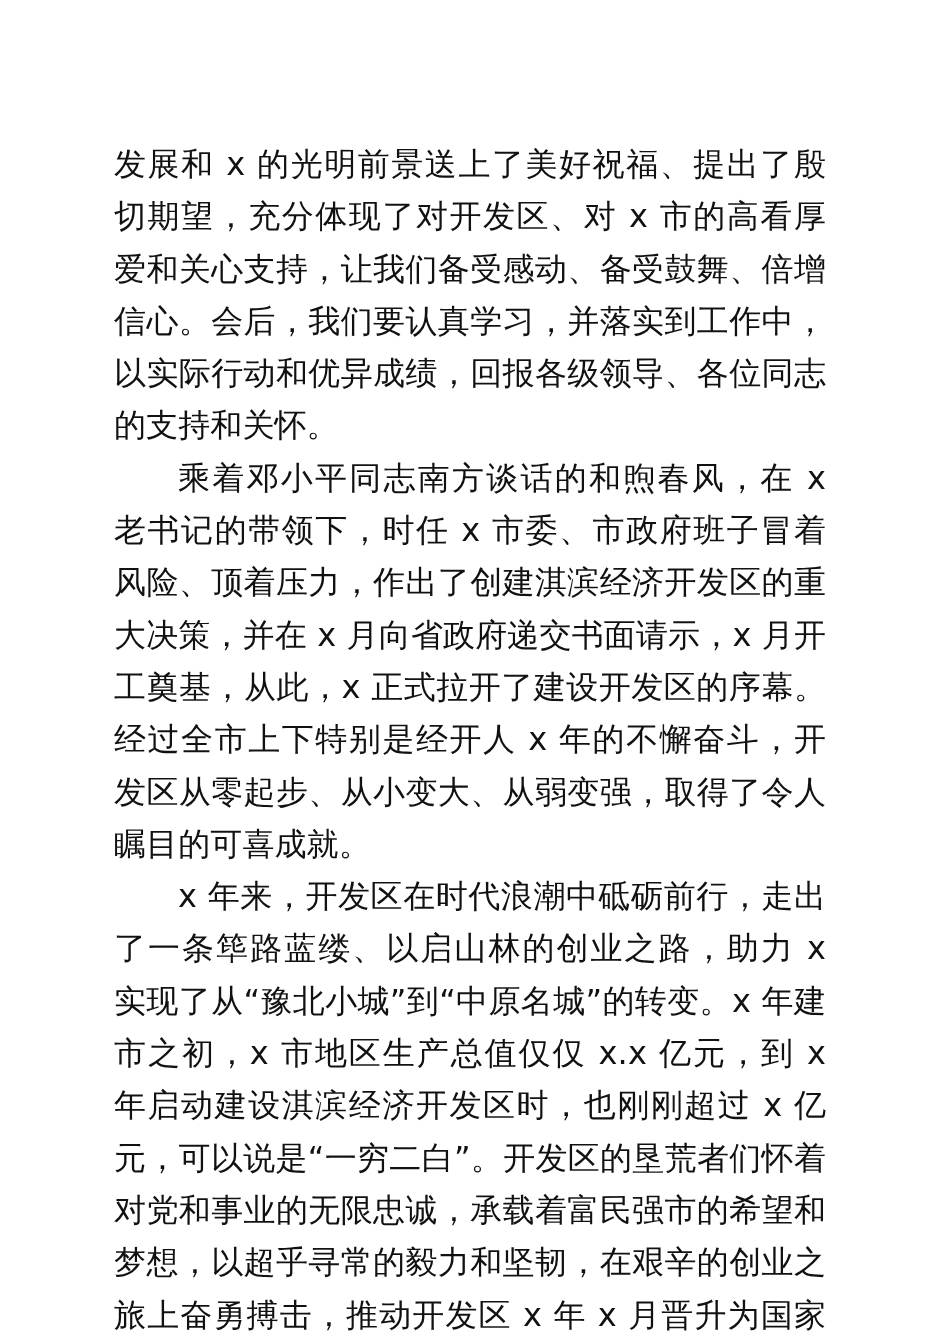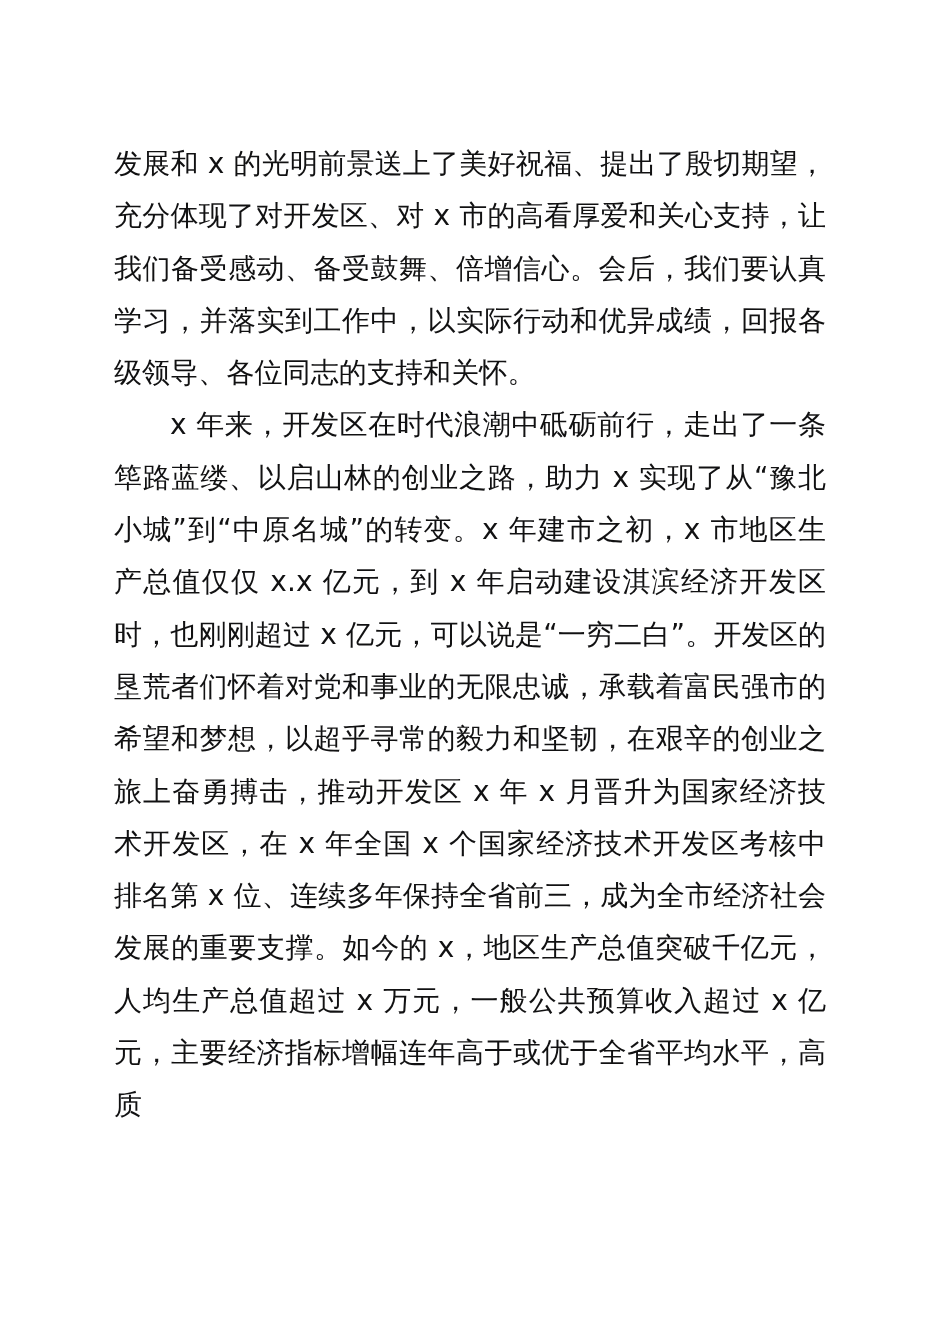--- a/index.html
+++ b/index.html
@@ -21,21 +21,21 @@
   }
   .doc-body {
     position: absolute;
     left: 114px;
     top: 138px;
     width: 712px;
   }
   .para {
     margin: 0 0 0 0;
     font-family: "DejaVu Sans", "Liberation Sans", sans-serif;
-    font-size: 28px;
+    font-size: 32px;
     line-height: 52.3px;
     color: #111112;
     text-align: justify;
     text-justify: inter-character;
     text-align-last: left;
     letter-spacing: 0.1px;
     word-break: break-all;
     -webkit-font-smoothing: antialiased;
   }
   .para.indent {
@@ -46,17 +46,18 @@
   }
 </style>
 </head>
 <body>
 
 <div class="page">
   <div class="doc-body">
 
     <p class="para">发展和 x 的光明前景送上了美好祝福、提出了殷切期望，充分体现了对开发区、对 x 市的高看厚爱和关心支持，让我们备受感动、备受鼓舞、倍增信心。会后，我们要认真学习，并落实到工作中，以实际行动和优异成绩，回报各级领导、各位同志的支持和关怀。</p>
 
+    <p class="para indent">乘着邓小平同志南方谈话的和煦春风，在 x 老书记的带领下，时任 x 市委、市政府班子冒着风险、顶着压力，作出了创建淇滨经济开发区的重大决策，并在 x 月向省政府递交书面请示，x 月开工奠基，从此，x 正式拉开了建设开发区的序幕。经过全市上下特别是经开人 x 年的不懈奋斗，开发区从零起步、从小变大、从弱变强，取得了令人瞩目的可喜成就。</p>
 
     <p class="para indent">x 年来，开发区在时代浪潮中砥砺前行，走出了一条筚路蓝缕、以启山林的创业之路，助力 x 实现了从“豫北小城”到“中原名城”的转变。x 年建市之初，x 市地区生产总值仅仅 x.x 亿元，到 x 年启动建设淇滨经济开发区时，也刚刚超过 x 亿元，可以说是“一穷二白”。开发区的垦荒者们怀着对党和事业的无限忠诚，承载着富民强市的希望和梦想，以超乎寻常的毅力和坚韧，在艰辛的创业之旅上奋勇搏击，推动开发区 x 年 x 月晋升为国家经济技术开发区，在 x 年全国 x 个国家经济技术开发区考核中排名第 x 位、连续多年保持全省前三，成为全市经济社会发展的重要支撑。如今的 x，地区生产总值突破千亿元，人均生产总值超过 x 万元，一般公共预算收入超过 x 亿元，主要经济指标增幅连年高于或优于全省平均水平，高质</p>
 
   </div>
 </div>
 
 </body></html>

